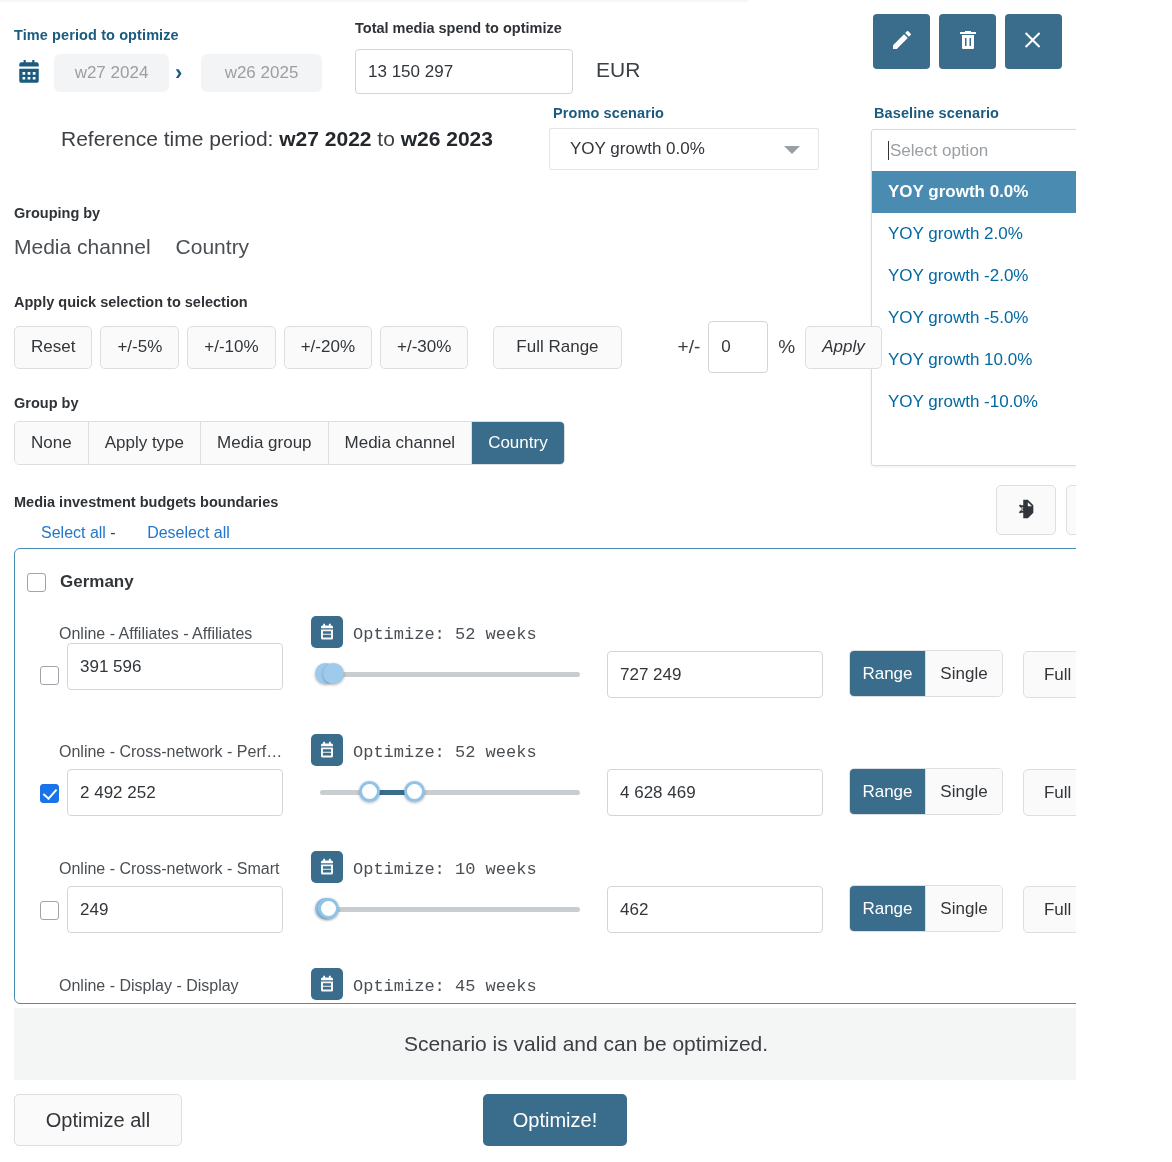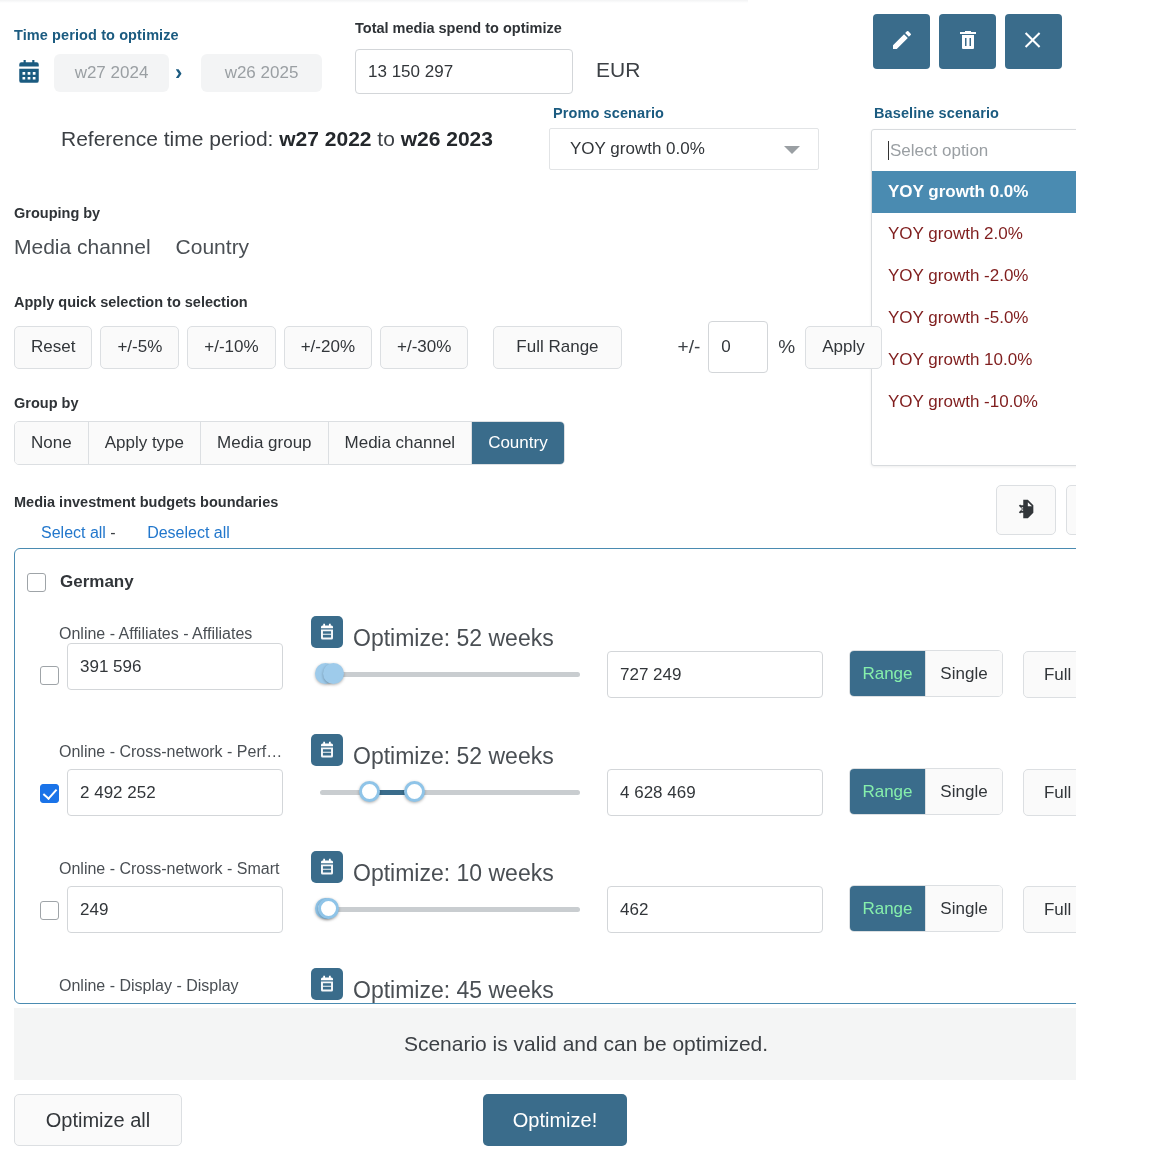--- a/index.html
+++ b/index.html
@@ -160,21 +160,21 @@
     position: absolute; right: 18px; top: 17px;
     width: 0; height: 0;
     border-left: 8px solid transparent;
     border-right: 8px solid transparent;
     border-bottom: 8px solid #9a9fa3;
   }
   .opt {
     height: 42px;
     display: flex; align-items: center;
     padding-left: 16px;
-    font-size: 17px; color: #7f1d1d;
+    font-size: 17px; color: #0369a1;
     cursor: pointer;
   }
   .opt.sel {
     background: #4a8bb1;
     color: #fff;
     font-weight: bold;
   }
 
   
   .grouping-label { position: absolute; left: 14px; top: 205px; }
@@ -192,21 +192,21 @@
   }
   .quick-row .btn-grey { height: 43px; padding: 0 16px; margin-right: 8px; }
   #btn-fullrange-top { margin-left: 17px; padding: 0 22px; }
   .pm-wrap {
     display: flex; align-items: center;
     margin-left: 48px;
   }
   .pm-sign { font-size: 19px; color: #3c4045; margin-right: 8px; }
   #pm-input { width: 60px; height: 52px; font-size: 17px; }
   .pm-pct { font-size: 19px; color: #3c4045; margin: 0 10px; }
-  #btn-apply { height: 43px; padding: 0 16px; }
+  #btn-apply { height: 43px; padding: 0 16px; font-style: italic; }
 
   
   .groupby-label { position: absolute; left: 14px; top: 395px; }
   .tabs {
     position: absolute; left: 14px; top: 421px;
     display: flex;
     border-radius: 5px;
     overflow: hidden;
     border: 1px solid #dcdfe2;
   }
@@ -292,22 +292,23 @@
     position: absolute; left: 296px;
     width: 32px; height: 32px;
     background: #3a6c8b;
     border-radius: 5px;
     display: flex; align-items: center; justify-content: center;
     cursor: pointer;
   }
   .cal-badge svg { fill: #fff; }
   .opt-weeks {
     position: absolute; left: 338px;
-    font-size: 23px; color: #4a4f54;
+    font-size: 17px; color: #4a4f54;
     white-space: nowrap;
+    font-family: Liberation Mono, monospace;
   }
   .brow-cb { position: absolute; left: 25px; }
   .brow-min {
     position: absolute; left: 52px;
     width: 216px; height: 47px;
     font-size: 17px;
   }
   .brow-max {
     position: absolute; left: 592px;
     width: 216px; height: 47px;
@@ -349,21 +350,21 @@
     border: 1px solid #dcdfe2;
     border-radius: 5px;
     overflow: hidden;
   }
   .seg div {
     height: 45px; width: 76px;
     display: flex; align-items: center; justify-content: center;
     font-size: 17px; background: #fafafa; color: #32363a;
     cursor: pointer;
   }
-  .seg div.active { background: #3a6c8b; color: #86efac; }
+  .seg div.active { background: #3a6c8b; color: #ffffff; }
   .seg div:first-child { border-right: 1px solid #dcdfe2; }
 
   .fullrange-btn {
     position: absolute; left: 1008px;
     width: 124px; height: 47px;
   }
 
   
   #status-bar {
     position: absolute; left: 14px; top: 1008px;

